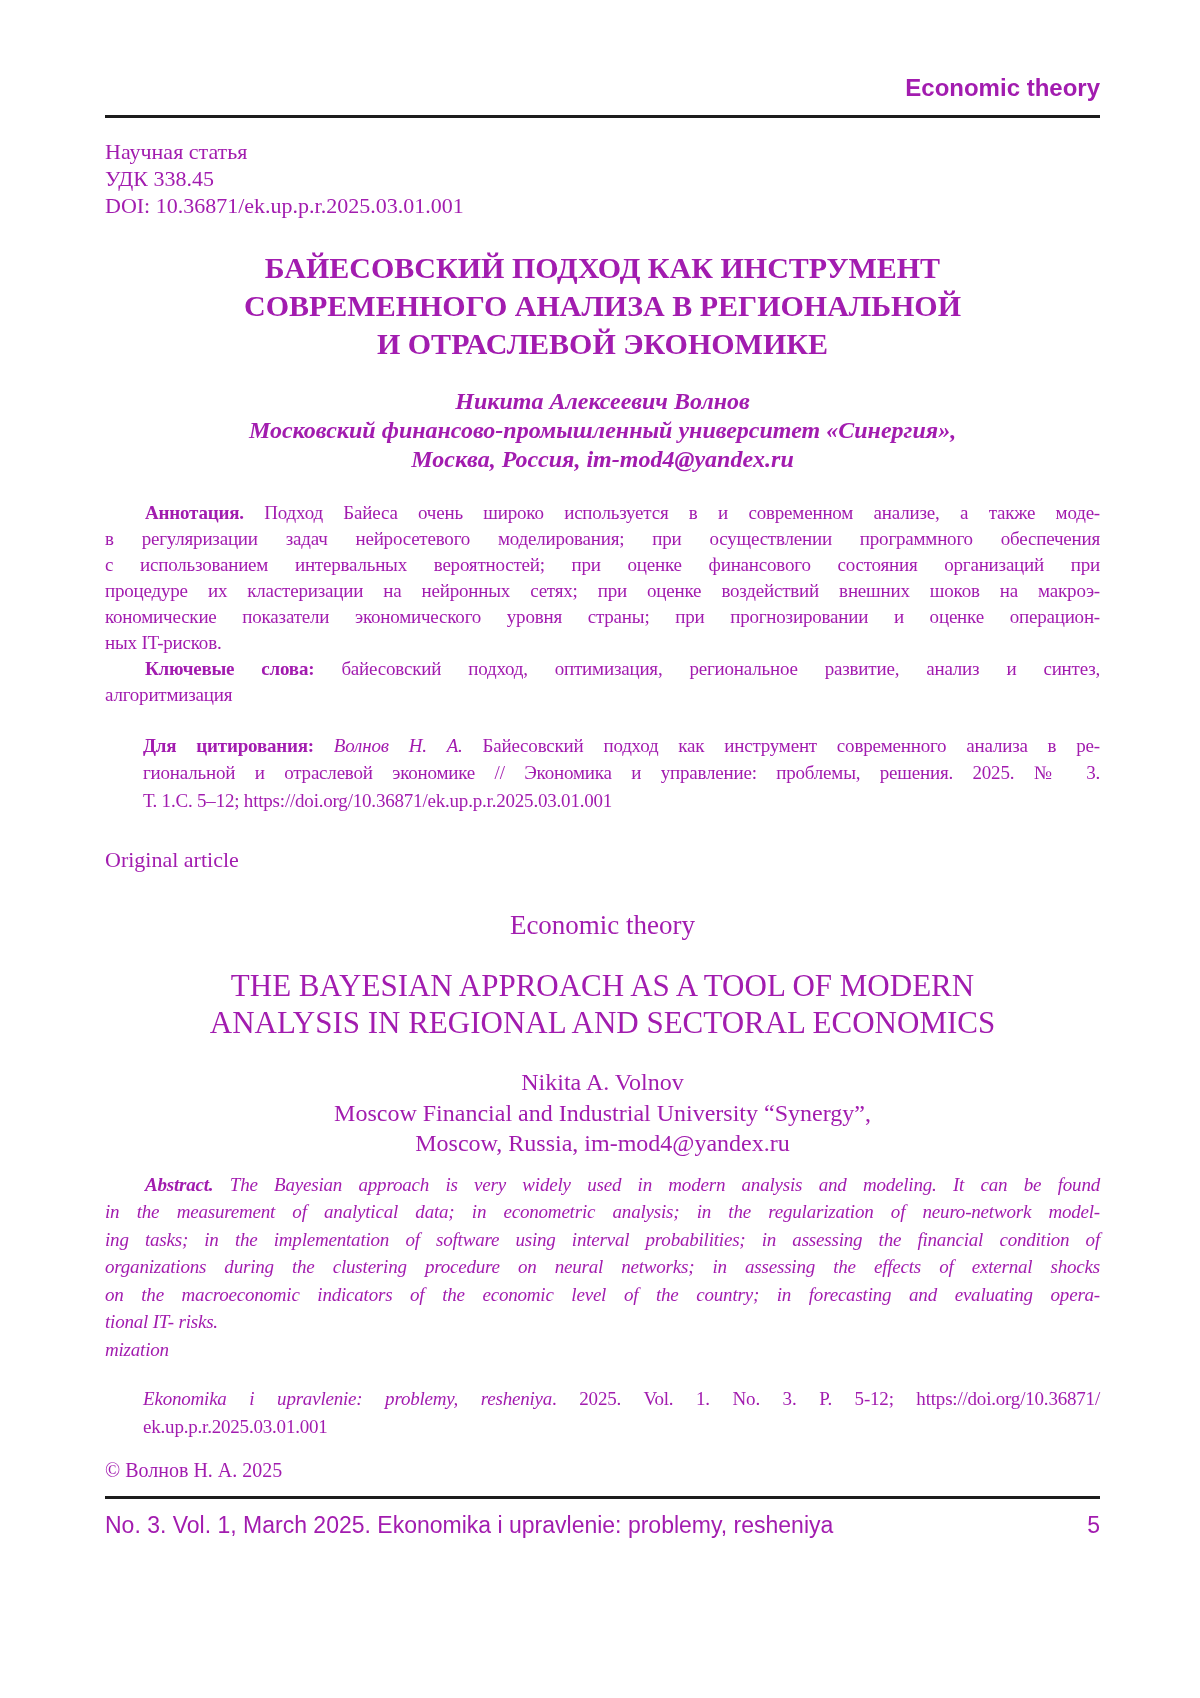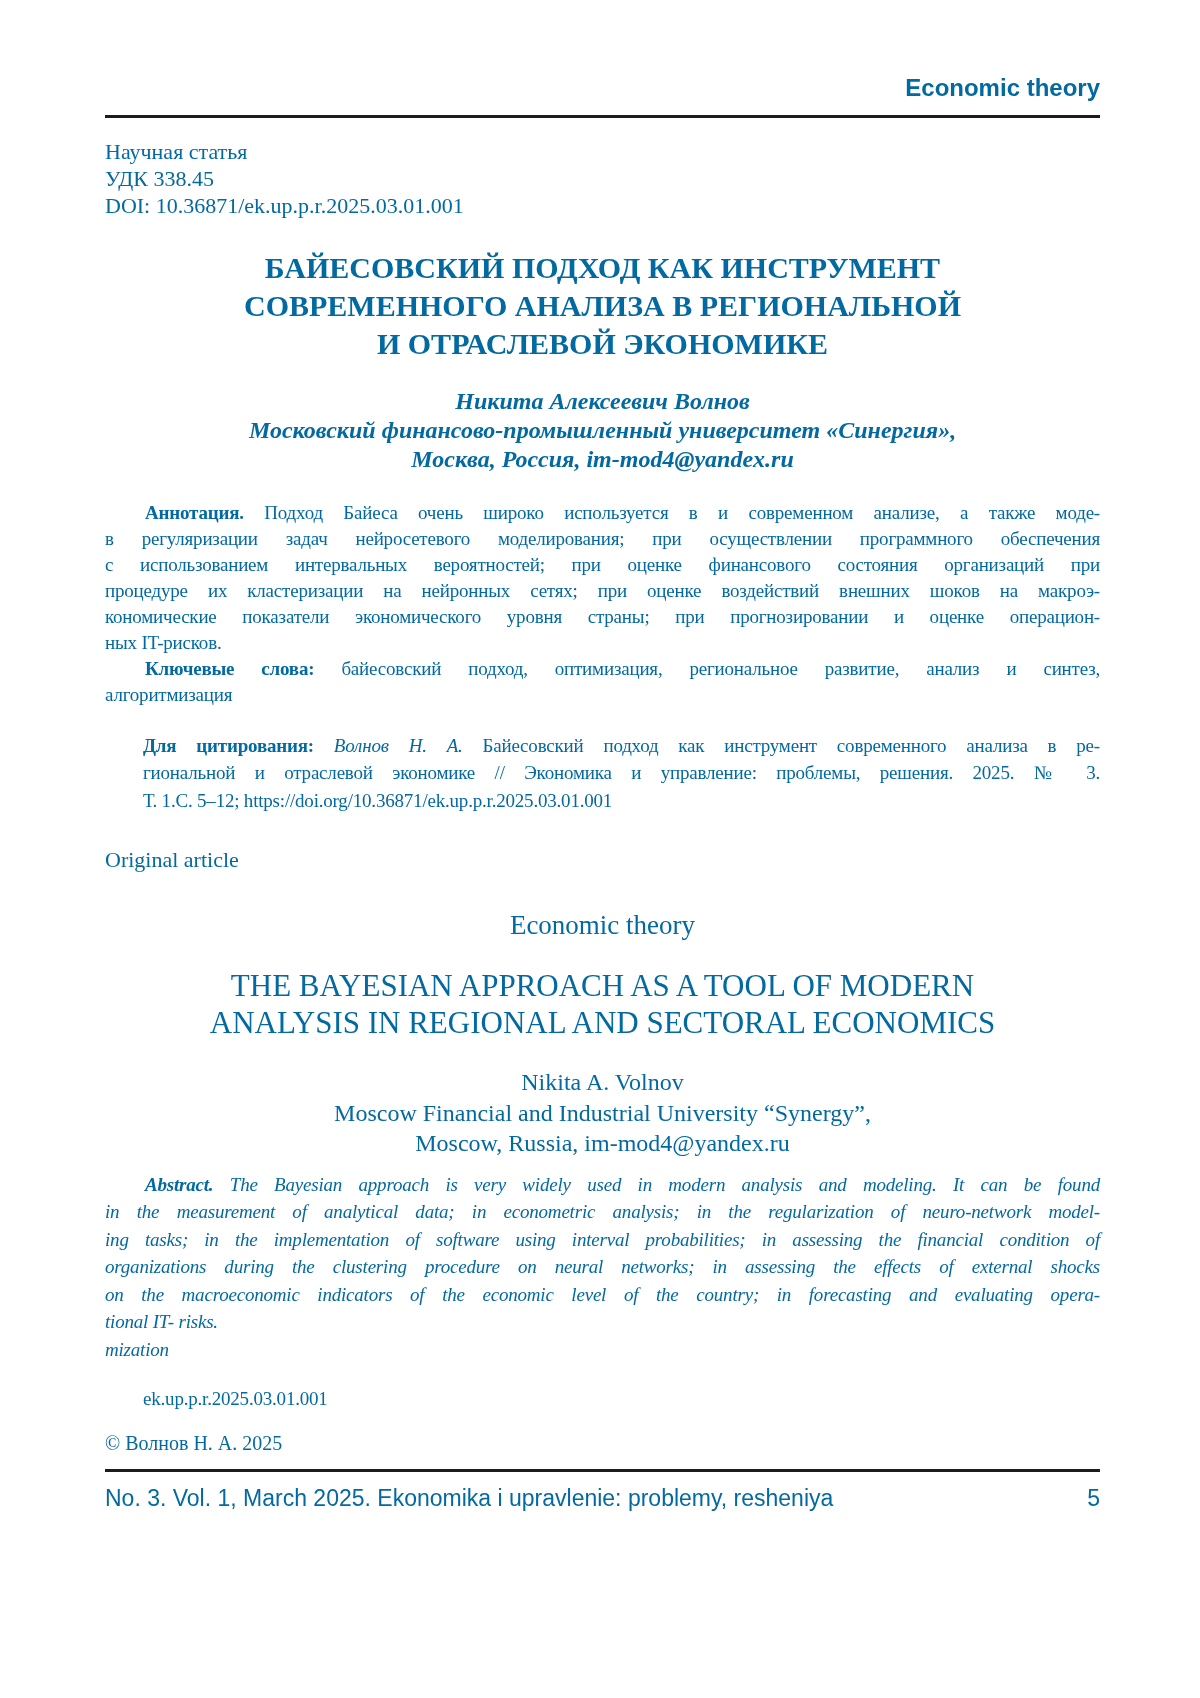--- a/index.html
+++ b/index.html
@@ -7,21 +7,21 @@
     padding: 0;
     background: #ffffff;
   }
   .page {
     position: relative;
     width: 1200px;
     height: 1698px;
     box-sizing: border-box;
     padding: 0 100px 0 105px;
     background: #ffffff;
-    color: #0369a1;
+    color: #a21caf;
     overflow: hidden;
   }
   .rule { border-top: 3px solid #1c1c1c; height: 0; }
   .rule-top { margin-top: 13px; }
   .rule-bottom { margin-top: 14px; }
 
   .header-row {
     padding-top: 74px;
     text-align: right;
     font: 700 24px/1.15 "Liberation Sans", sans-serif;
@@ -162,20 +162,21 @@
       <div class="line"><span>in the measurement of analytical data; in econometric analysis; in the regularization of neuro-network model-</span></div>
       <div class="line"><span>ing tasks; in the implementation of software using interval probabilities; in assessing the financial condition of</span></div>
       <div class="line"><span>organizations during the clustering procedure on neural networks; in assessing the effects of external shocks</span></div>
       <div class="line"><span>on the macroeconomic indicators of the economic level of the country; in forecasting and evaluating opera-</span></div>
       <div class="line end"><span>tional IT- risks.</span></div>
     </div>
   <div class="para en-kw">
       <div class="line end"><span>mization</span></div>
     </div>
   <div class="para cite cite-en">
+      <div class="line"><span class="i">Ekonomika i upravlenie: problemy, resheniya</span><span>. 2025. Vol. 1. No. 3. P. 5-12; https://doi.org/10.36871/</span></div>
       <div class="line end"><span>ek.up.p.r.2025.03.01.001</span></div>
     </div>
 
   <div class="copyright">© Волнов Н. А. 2025</div>
 
   <div class="rule rule-bottom"></div>
 
   <div class="footer">
     <span>No. 3. Vol. 1, March 2025. Ekonomika i upravlenie: problemy, resheniya</span>
     <span>5</span>

